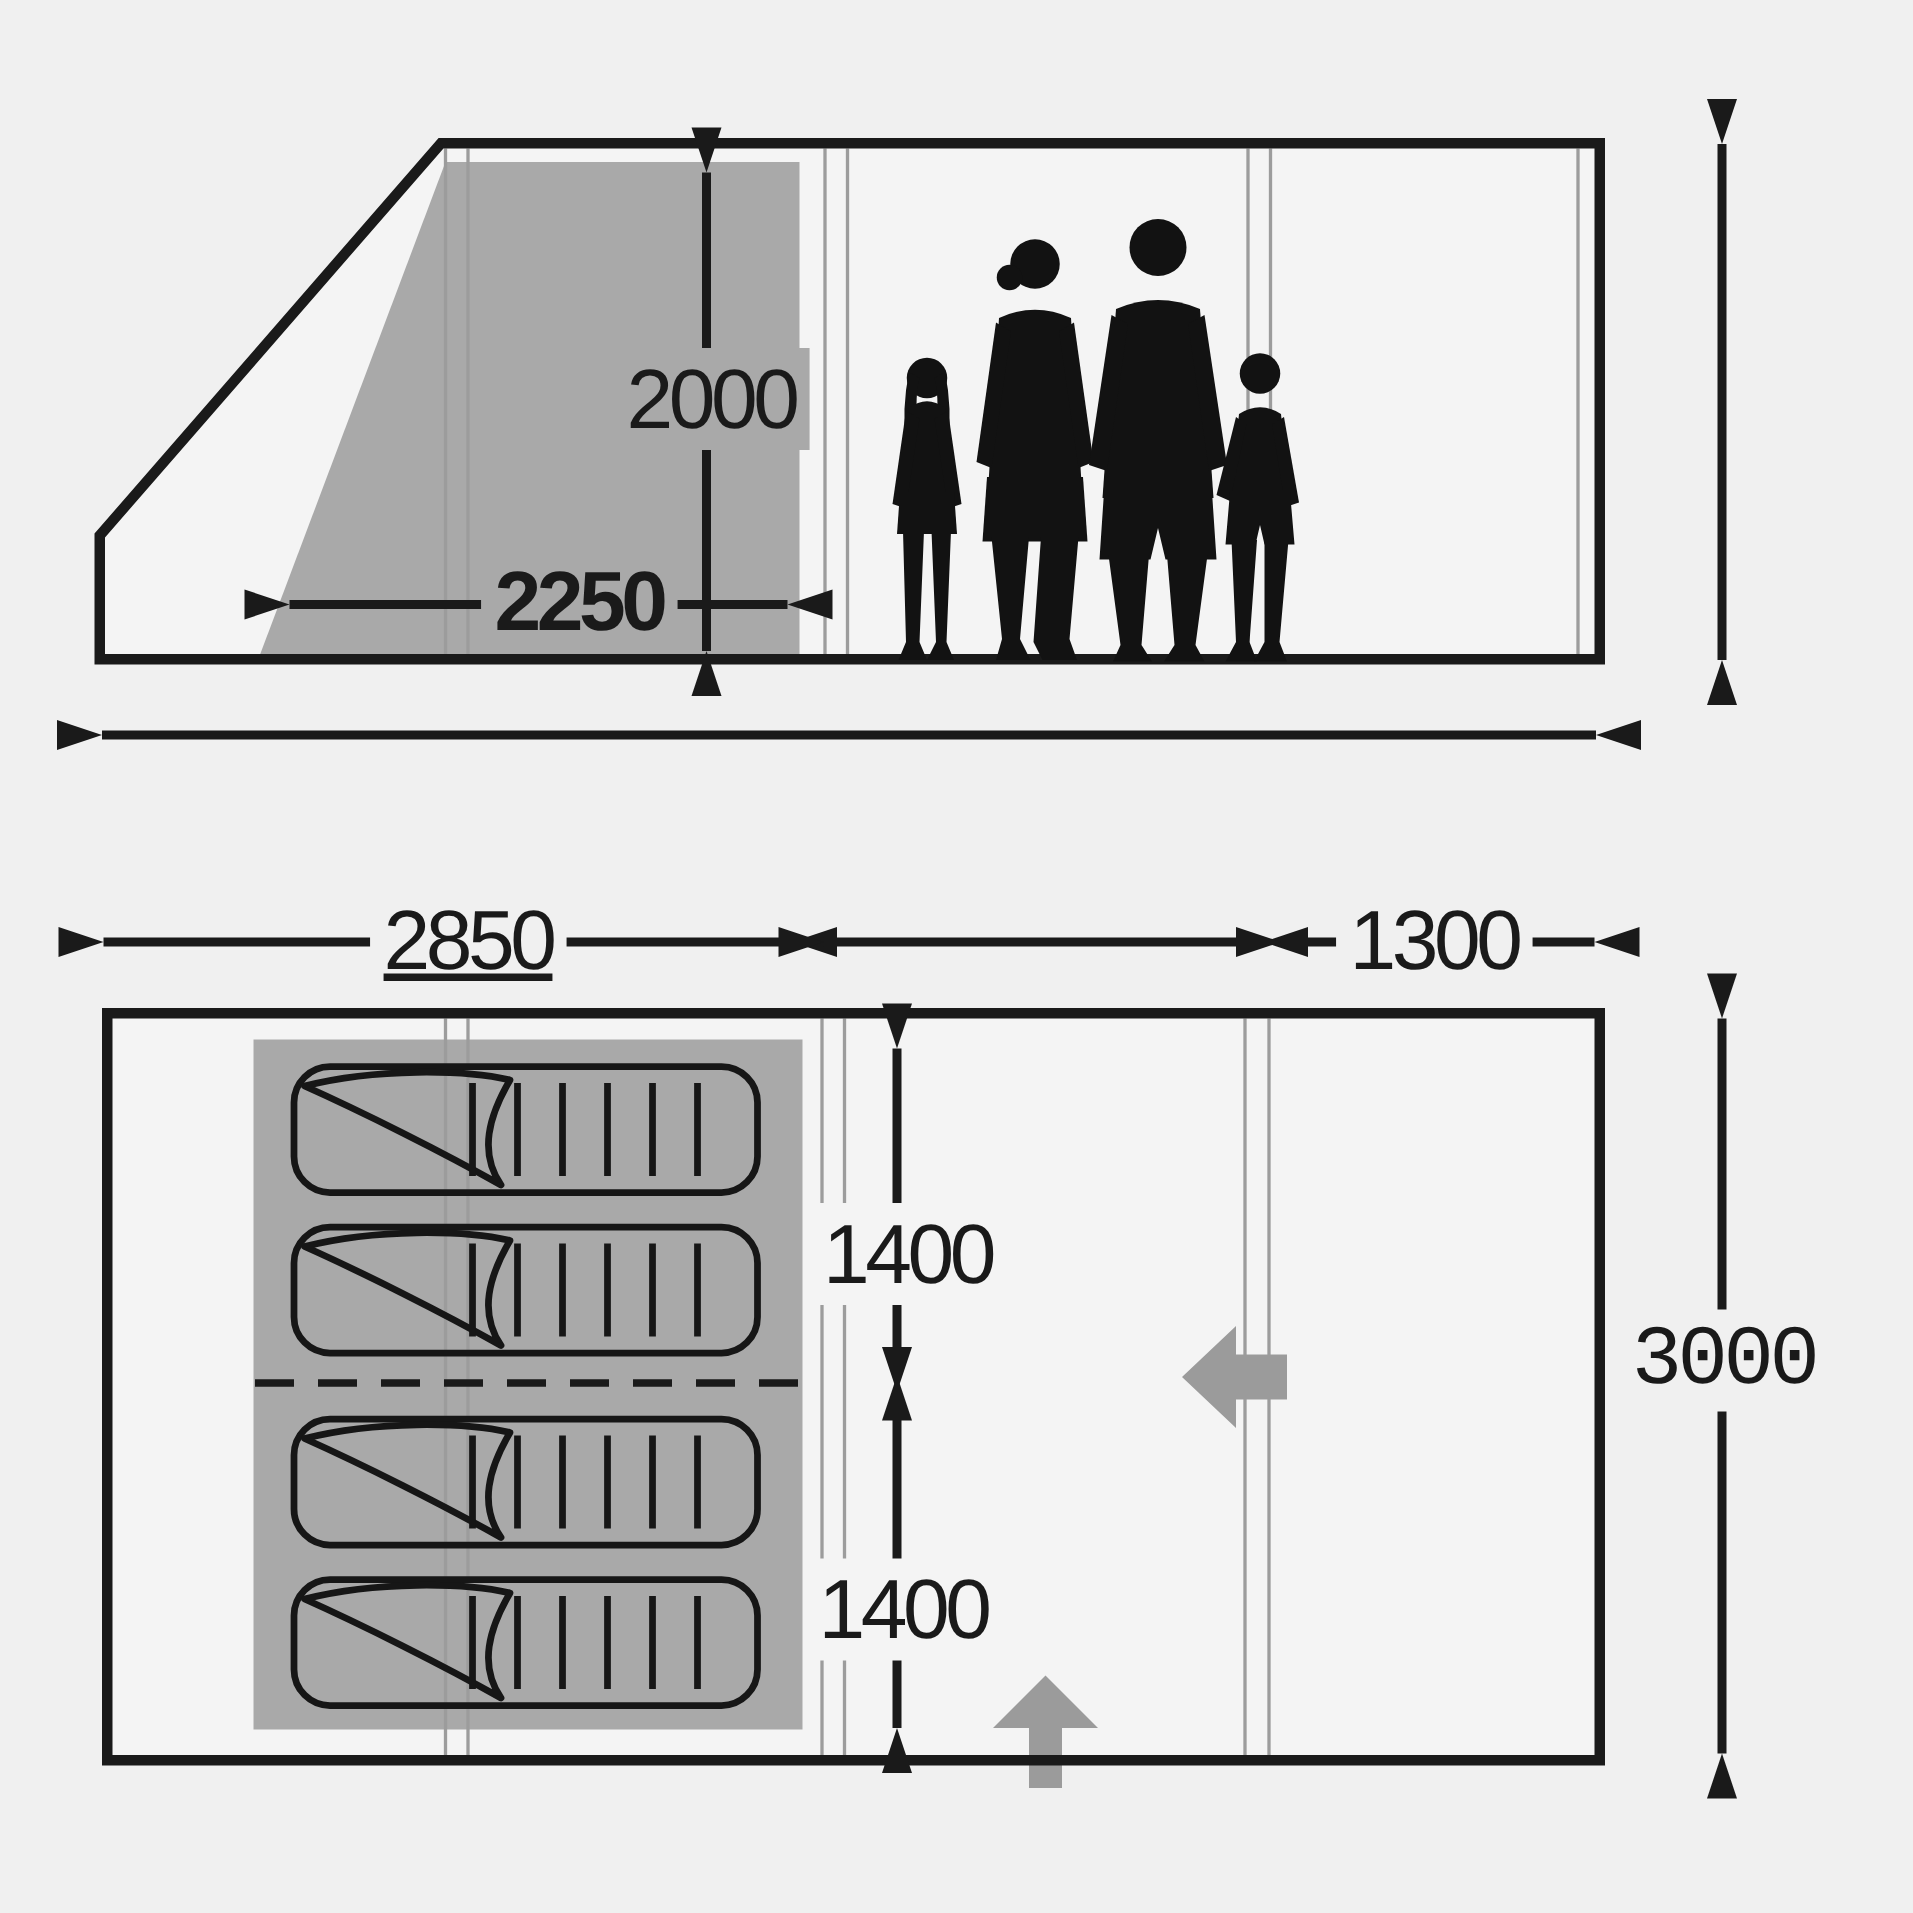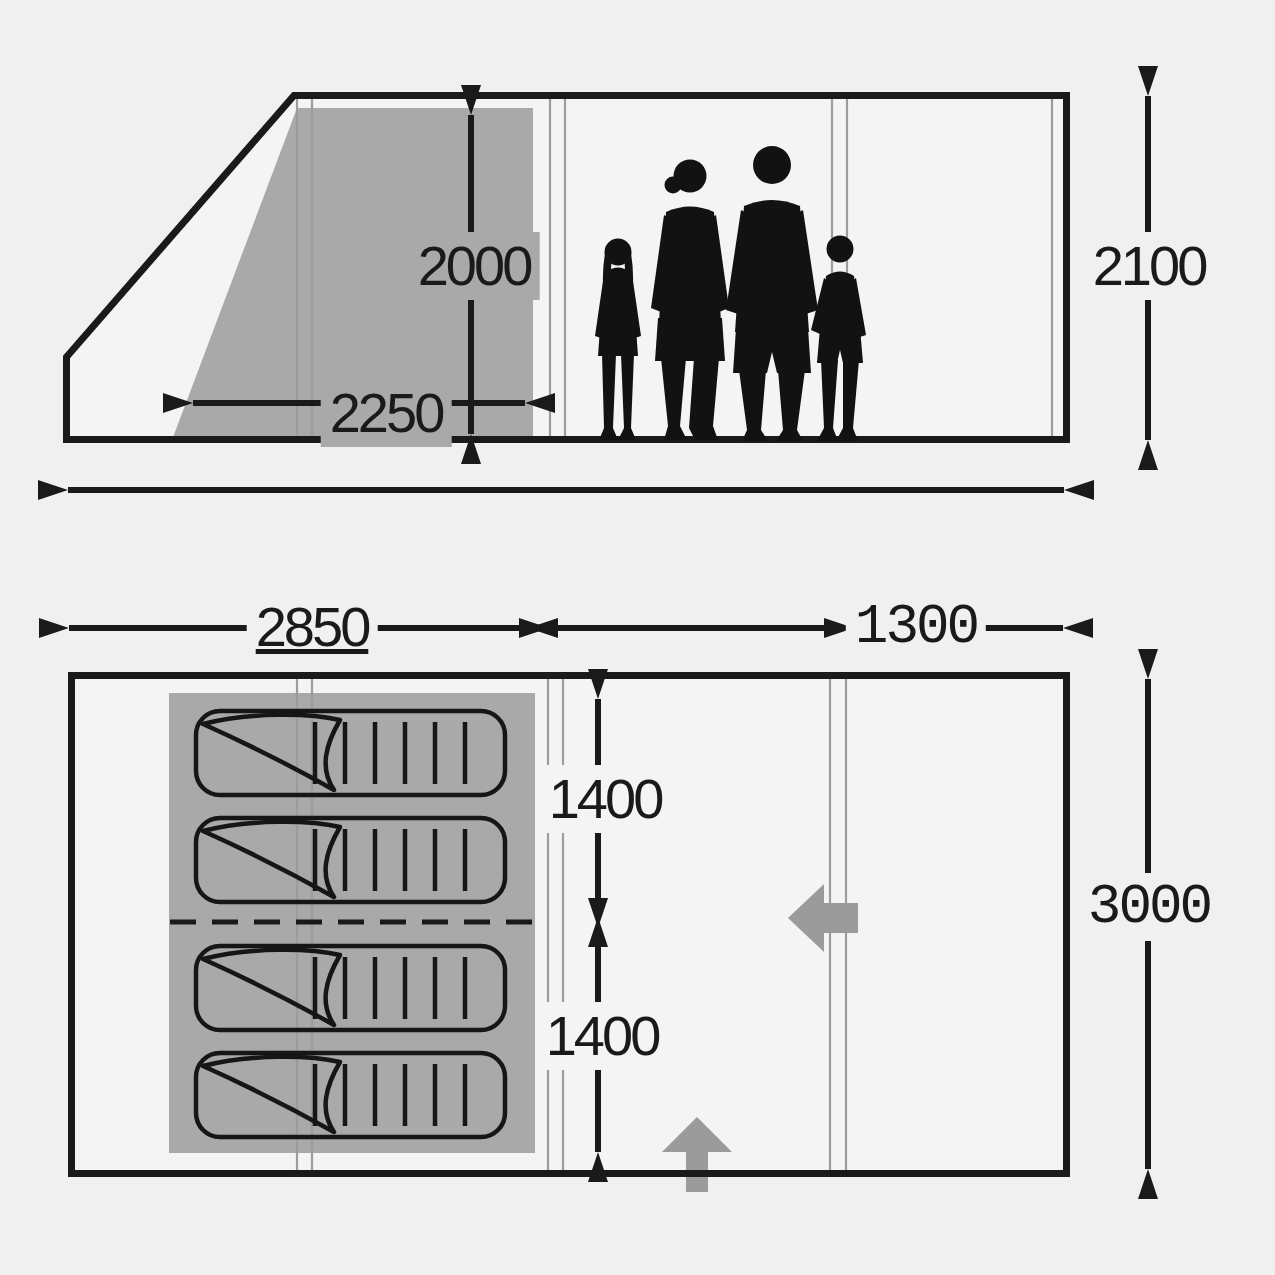--- a/index.html
+++ b/index.html
@@ -3,21 +3,21 @@
 <meta charset="utf-8">
 <style>
   html,body{margin:0;padding:0;background:#f0f0f0;}
   .stage{position:relative;width:1275px;height:1275px;background:#f0f0f0;overflow:hidden;
          font-family:"Liberation Sans",sans-serif;padding-left:12px;}
   .stage svg{position:absolute;left:0;top:0;}
   .dim-label{position:absolute;transform:translate(-50%,-50%);
              font-size:56px;line-height:1;letter-spacing:-3px;color:#1a1a1a;
              padding:6px 9px;white-space:nowrap;z-index:2;}
   .on-page{background:#f0f0f0;}
-  .on-interior{background:#f4f4f4;}
+  .on-interior{background:#f4f4f4;margin-top:37px;}
   .on-gray{background:#a9a9a9;}
 </style>
 </head>
 <body>
 
 <div class="stage">
 
 <svg width="1275" height="1275" viewBox="0 0 1275 1275">
   <defs>
     <marker id="ah" markerUnits="userSpaceOnUse" markerWidth="34" markerHeight="26" refX="1" refY="13" orient="auto-start-reverse">
@@ -124,29 +124,28 @@
       <line x1="854" y1="628" x2="1063" y2="628" marker-start="url(#ah)" marker-end="url(#ah)"></line>
       <line x1="598" y1="699" x2="598" y2="917" marker-start="url(#ah)" marker-end="url(#ah)"></line>
       <line x1="598" y1="928" x2="598" y2="1152" marker-start="url(#ah)" marker-end="url(#ah)"></line>
       <line x1="1148" y1="679" x2="1148" y2="1169" marker-start="url(#ah)" marker-end="url(#ah)"></line>
     </g>
   </g>
 </svg>
 
 <div class="dim-label on-gray" style="left:474px;top:266px;">2000</div>
 
-<div class="dim-label on-gray" style="left:386px;top:413px;">2250</div>
+<div class="dim-label on-gray" style="left:386px;top:401px;font-weight:bold;">2250</div>
 
 
-<div class="dim-label on-page" style="left:1149px;top:266px;">2100</div>
 
 <div class="dim-label on-page" style="left:312px;top:627px;text-decoration:underline;">2850</div>
 
 
-<div class="dim-label on-page" style="left:916px;top:627px;font-family:Liberation Mono, monospace;">1300</div>
+<div class="dim-label on-page" style="left:956px;top:627px;">1300</div>
 
 <div class="dim-label on-interior" style="left:605px;top:799px;">1400</div>
 
 <div class="dim-label on-interior" style="left:602px;top:1036px;">1400</div>
 
 <div class="dim-label on-page" style="left:1149px;top:907px;font-family:Liberation Mono, monospace;">3000</div>
 
 </div>
 
 </body></html>

